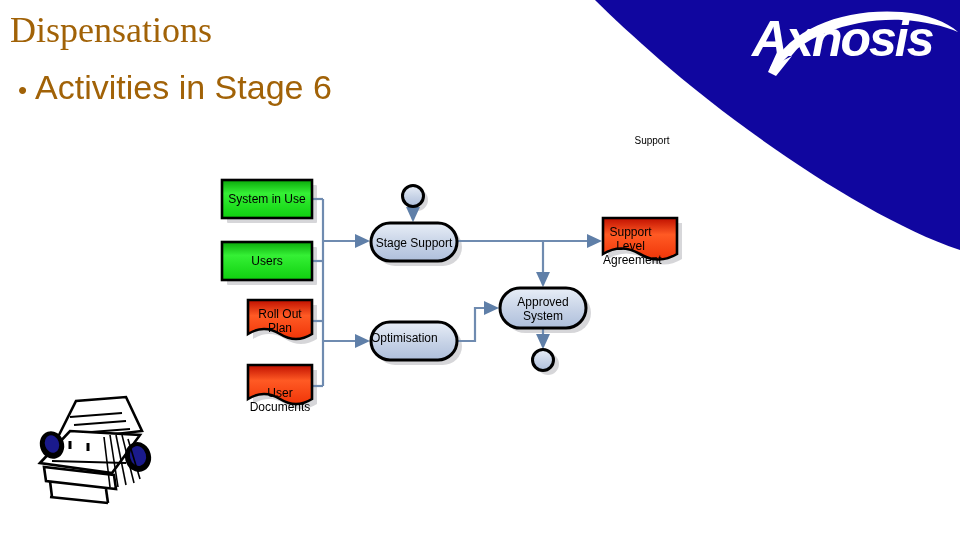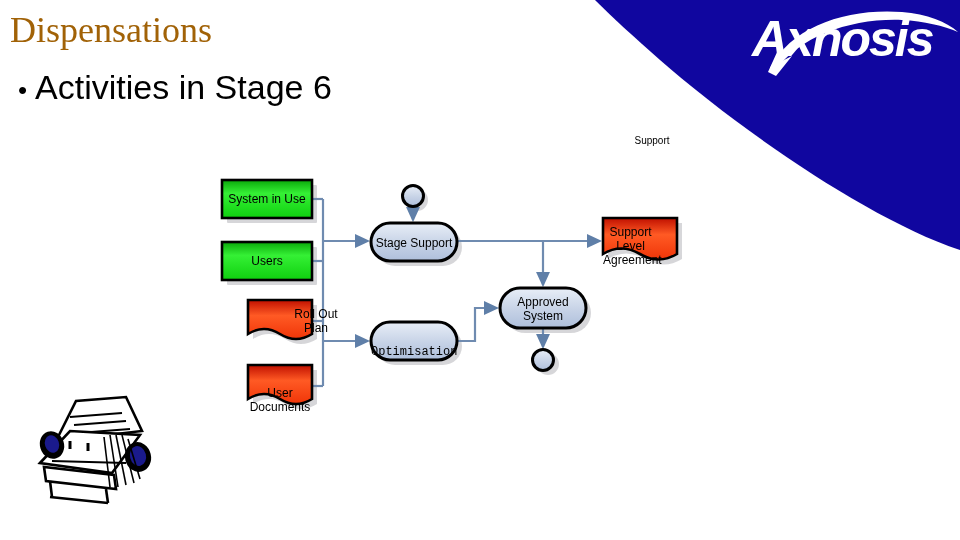--- a/index.html
+++ b/index.html
@@ -57,21 +57,21 @@
     color: #a16207;
     font-family: Liberation Serif, serif;
     line-height: 1.05;
     white-space: nowrap;
   }
   .subtitle {
     position: absolute;
     left: 18px;
     top: 68px;
     font-size: 34px;
-    color: #000000;
+    color: #a16207;
     font-family: "Liberation Sans", sans-serif;
     white-space: nowrap;
   }
   .subtitle .bullet {
     font-size: 26px;
     vertical-align: middle;
     margin-right: 8px;
   }
 
   
@@ -233,26 +233,26 @@
     <rect x="500" y="288" width="86" height="40" rx="20" fill="url(#gProc)" stroke="#000" stroke-width="3"></rect>
 
     <path d="M603 218 h74 v36 q-18 11 -37 0 q-19 -11 -37 0 Z" fill="url(#gRed)" stroke="#000" stroke-width="2.6"></path>
 
     <circle cx="413" cy="196" r="10.5" fill="url(#gProc)" stroke="#000" stroke-width="3"></circle>
     <circle cx="543" cy="360" r="10.5" fill="url(#gProc)" stroke="#000" stroke-width="3"></circle>
   </svg>
 
   <div class="node-label" style="left:222px; top:193px; width:90px;">System in Use</div>
   <div class="node-label" style="left:222px; top:255px; width:90px;">Users</div>
-  <div class="node-label" style="left:248px; top:308px; width:64px; white-space:pre-line;padding-left:36px;">Roll Out
+  <div class="node-label" style="left:248px; top:308px; width:64px; white-space:pre-line;">Roll Out
 Plan</div>
   <div class="node-label" style="left:248px; top:387px; width:64px; white-space:pre-line;">User
 Documents</div>
   <div class="node-label" style="left:371px; top:237px; width:86px;">Stage Support</div>
-  <div class="node-label" style="left:371px; top:346px; width:64px;font-family:Liberation Mono, monospace;">Optimisation</div>
+  <div class="node-label" style="left:371px; top:332px; width:64px;">Optimisation</div>
   <div class="node-label" style="left:500px; top:296px; width:86px; white-space:pre-line;">Approved
 System</div>
   <div class="node-label" style="left:603px; top:226px; width:55px; white-space:pre-line;">Support Level
 Agreement</div>
 
   <svg class="clipart" viewBox="0 0 130 125">
     <g stroke="#000000" fill="none" stroke-width="2.6">
 
       <path d="M26 56 L46 16 L96 12 L112 46 Z" fill="#ffffff"></path>
 

